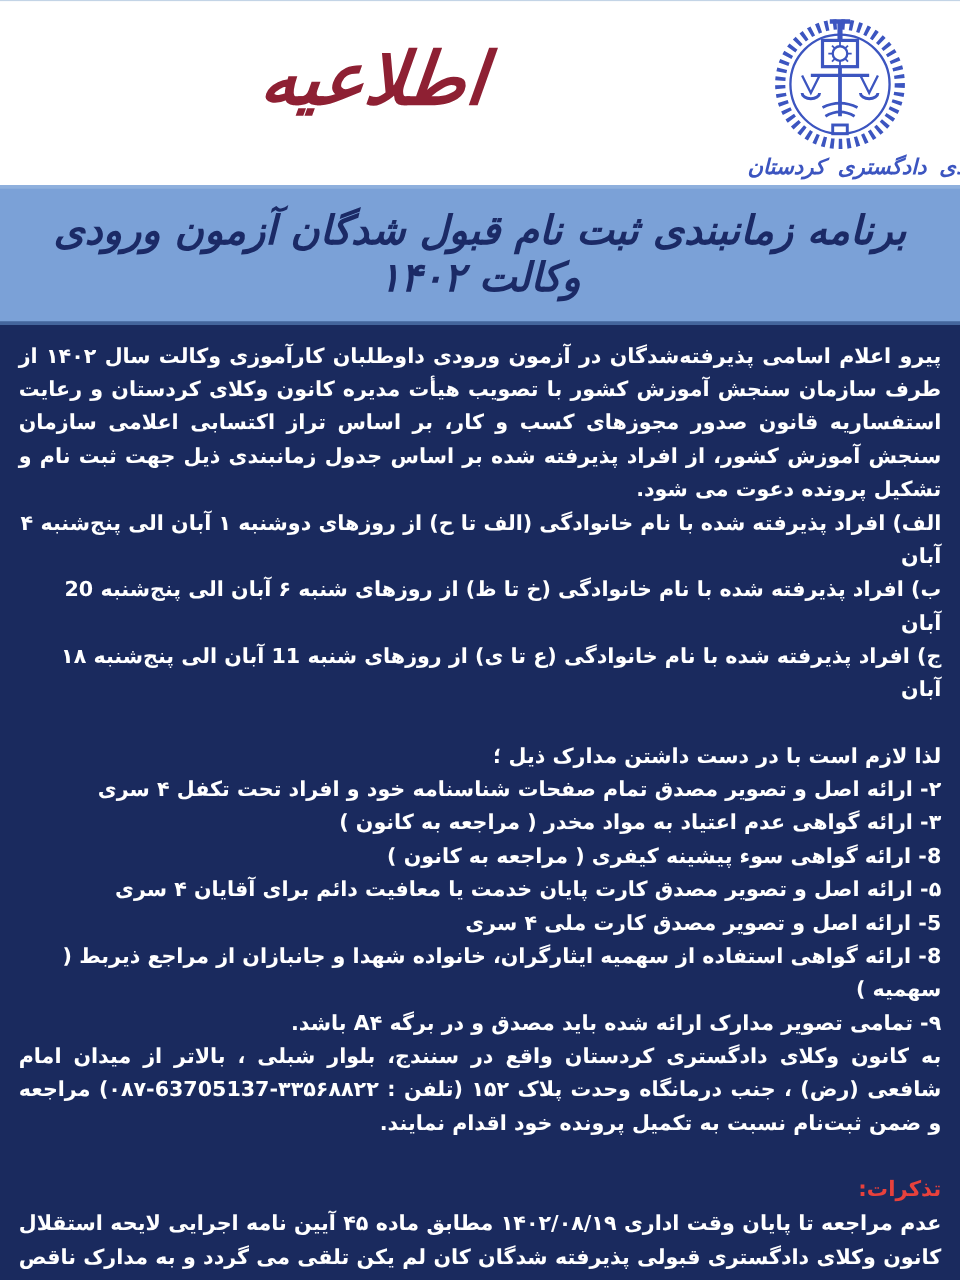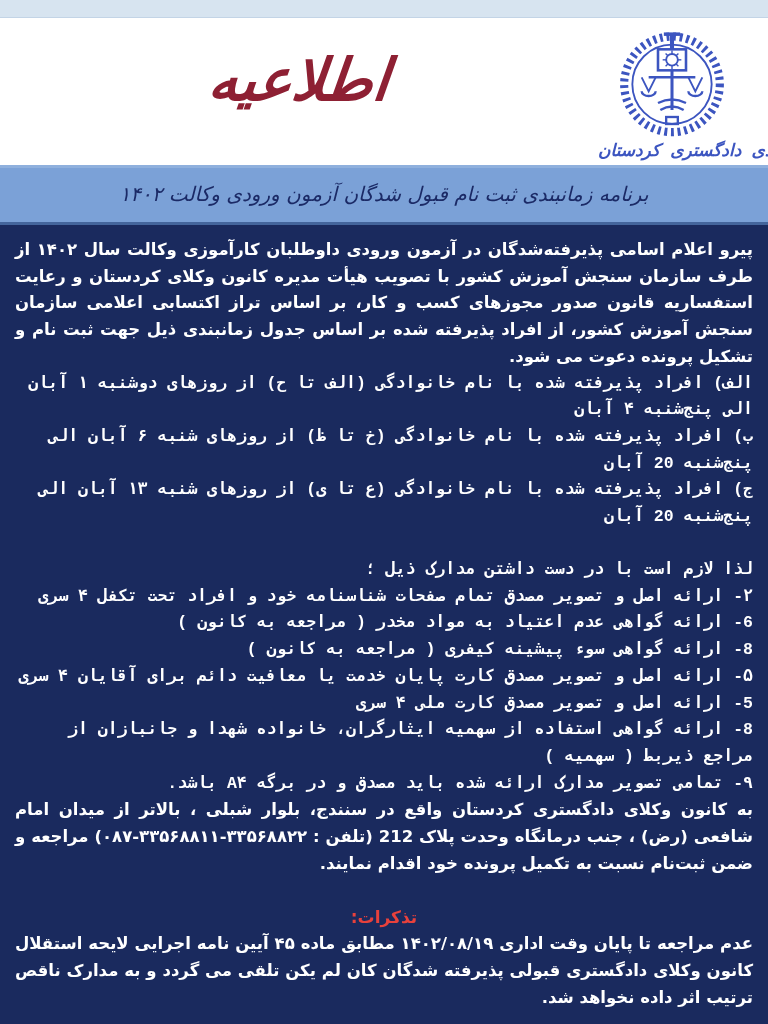--- a/index.html
+++ b/index.html
@@ -40,35 +40,35 @@
   .band{
     background:#7ba1d7;
     border-top:3px solid #8fb0dd;
     border-bottom:3px solid #44659c;
     padding:14px 10px 16px 10px;
     text-align:center;flex:0 0 auto;
   }
   .band-title{
     direction:rtl;
     font-family:"DejaVu Serif","Liberation Serif",serif;
-    font-style:italic;font-weight:normal;
-    font-size:20px;color:#1b2a66;
+    font-style:italic;font-weight:bold;
+    font-size:32px;color:#1b2a66;
   }
 
   .content{
     background:#1a2a5e;color:#ffffff;
     flex:1 1 auto;
     direction:rtl;
     padding:12px 15px 10px 15px;
     font-weight:bold;font-size:16.5px;line-height:1.62;
   }
   .para{text-align:justify;text-align-last:right;}
-  .line{text-align:right;font-family:Liberation Mono, monospace;}
+  .line{text-align:right;}
   .gap-md{height:26px;}
-  .notes-heading{color:#e8413c;text-align:center;font-size:17px;}
+  .notes-heading{color:#e8413c;text-align:right;font-size:17px;}
 </style>
 </head>
 <body>
 
 <div class="page">
 
   <div class="top-strip"></div>
 
   <div class="header">
     <div class="main-title">اطلاعیه</div>
@@ -108,34 +108,34 @@
 
   <div class="band">
     <div class="band-title">برنامه زمانبندی ثبت نام قبول شدگان آزمون ورودی وکالت ۱۴۰۲</div>
   </div>
 
   <div class="content">
     <div class="para">پیرو اعلام اسامی پذیرفته‌شدگان در آزمون ورودی داوطلبان کارآموزی وکالت سال ۱۴۰۲ از طرف سازمان سنجش آموزش کشور با تصویب هیأت مدیره کانون وکلای کردستان و رعایت استفساریه قانون صدور مجوزهای کسب و کار، بر اساس تراز اکتسابی اعلامی سازمان سنجش آموزش کشور، از افراد پذیرفته شده بر اساس جدول زمانبندی ذیل جهت ثبت نام و تشکیل پرونده دعوت می شود.</div>
 
     <div class="line">الف) افراد پذیرفته شده با نام خانوادگی (الف تا ح)  از روزهای دوشنبه ۱ آبان الی پنج‌شنبه ۴ آبان</div>
     <div class="line">ب) افراد پذیرفته شده با نام خانوادگی (خ تا ظ)  از روزهای شنبه ۶ آبان الی پنج‌شنبه  20 آبان</div>
-    <div class="line">ج) افراد پذیرفته شده با نام خانوادگی (ع تا ی)  از روزهای شنبه ۱۳ آبان الی پنج‌شنبه  20 آبان</div>
+    <div class="line">ج) افراد پذیرفته شده با نام خانوادگی (ع تا ی)  از روزهای شنبه 11 آبان الی پنج‌شنبه  ۱۸ آبان</div>
 
     <div class="gap-md"></div>
 
     <div class="line">لذا لازم است با در دست داشتن مدارک ذیل ؛</div>
     <div class="line">۲- ارائه اصل و تصویر مصدق تمام صفحات شناسنامه خود و افراد تحت تکفل ۴ سری</div>
-    <div class="line">6- ارائه گواهی عدم اعتیاد به مواد مخدر ( مراجعه به کانون )</div>
+    <div class="line">۳- ارائه گواهی عدم اعتیاد به مواد مخدر ( مراجعه به کانون )</div>
     <div class="line">8- ارائه گواهی سوء پیشینه کیفری ( مراجعه به کانون )</div>
     <div class="line">۵- ارائه اصل و تصویر مصدق کارت پایان خدمت یا معافیت دائم برای آقایان ۴ سری</div>
     <div class="line">5- ارائه اصل و تصویر مصدق کارت ملی ۴ سری</div>
     <div class="line">8- ارائه گواهی استفاده از سهمیه ایثارگران، خانواده شهدا و جانبازان از مراجع ذیربط ( سهمیه )</div>
     <div class="line">۹- تمامی تصویر مدارک ارائه شده باید مصدق و در برگه A۴ باشد.</div>
 
-    <div class="para">به کانون وکلای دادگستری کردستان واقع در سنندج، بلوار شبلی ، بالاتر از میدان امام شافعی (رض) ، جنب درمانگاه وحدت پلاک 212 (تلفن : ۳۳۵۶۸۸۲۲-۳۳۵۶۸۸۱۱-۰۸۷) مراجعه و ضمن ثبت‌نام نسبت به تکمیل پرونده خود اقدام نمایند.</div>
+    <div class="para">به کانون وکلای دادگستری کردستان واقع در سنندج، بلوار شبلی ، بالاتر از میدان امام شافعی (رض) ، جنب درمانگاه وحدت پلاک ۱۵۲ (تلفن : ۳۳۵۶۸۸۲۲-63705137-۰۸۷) مراجعه و ضمن ثبت‌نام نسبت به تکمیل پرونده خود اقدام نمایند.</div>
 
     <div class="gap-md"></div>
 
     <div class="notes-heading">تذکرات:</div>
     <div class="para">عدم مراجعه تا پایان وقت اداری ۱۴۰۲/۰۸/۱۹ مطابق ماده ۴۵ آیین نامه اجرایی لایحه استقلال کانون وکلای دادگستری قبولی پذیرفته شدگان کان لم یکن تلقی می گردد و به مدارک ناقص ترتیب اثر داده نخواهد شد.</div>
 
   </div>
 
 </div>
 

